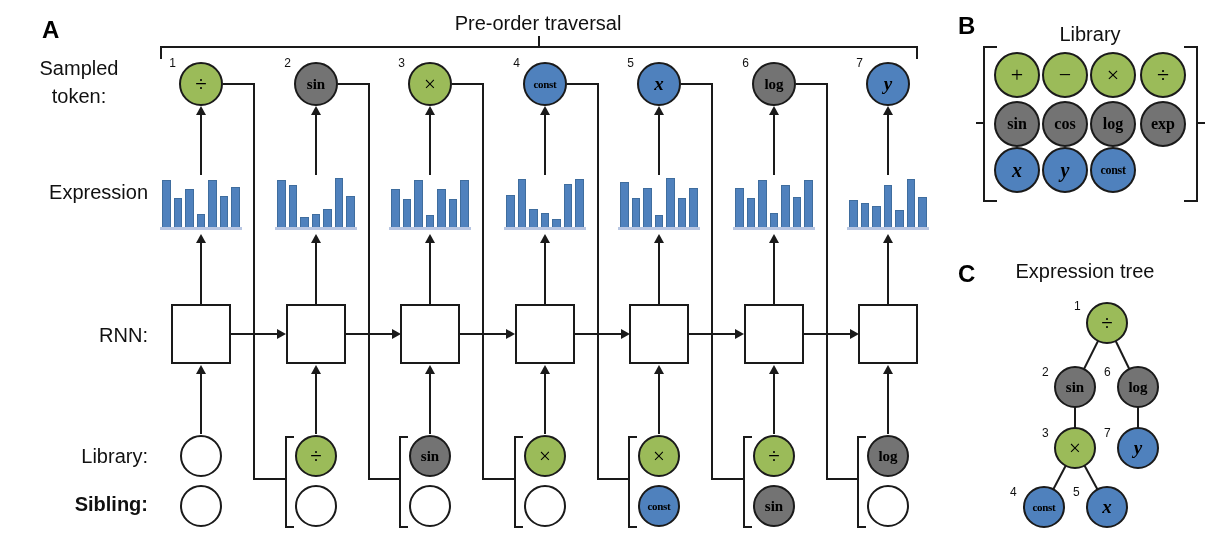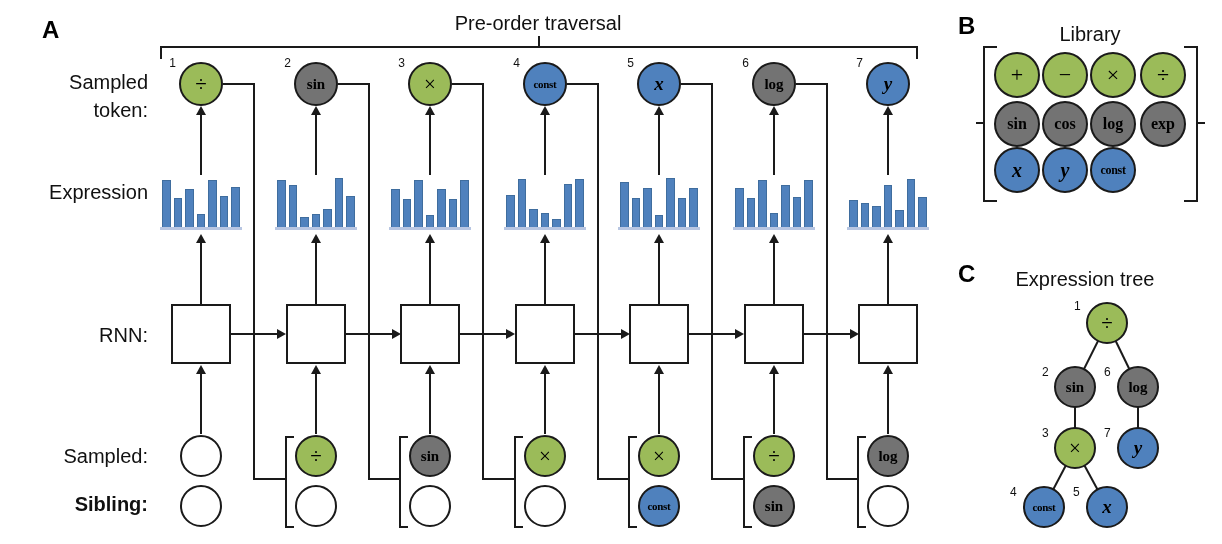--- a/index.html
+++ b/index.html
@@ -45,29 +45,29 @@
 <div class="stage">
 
   <div class="panel-letter" style="left:42px;top:16px;">A</div>
 
   <div class="center-label" style="left:160px;top:12px;width:756px;">Pre-order traversal</div>
   <div class="hline" style="left:160px;top:46px;width:758px;"></div>
   <div class="vline" style="left:160px;top:46px;height:13px;"></div>
   <div class="vline" style="left:916px;top:46px;height:13px;"></div>
   <div class="vline" style="left:538px;top:36px;height:12px;"></div>
 
-  <div class="row-label" style="top:68px;">
+  <div class="row-label" style="top:54px;text-align:center;">
     <div>Sampled</div>
     <div>token:</div>
   </div>
   <div class="row-label" style="top:178px;">
     <div>Expression</div>
   </div>
   <div class="row-label" style="top:321px;">RNN:</div>
-  <div class="row-label" style="top:442px;">Sampled:</div>
+  <div class="row-label" style="top:442px;">Library:</div>
   <div class="row-label" style="top:490px;font-weight:bold;">Sibling:</div>
 
   <div class="col" style="left:144px;">
     <div class="tok-num">1</div>
     <div class="circle tok c-green k-op">÷</div>
     <div class="hline" style="left:79px;top:83px;width:31px;"></div>
     <div class="vline" style="left:109px;top:83px;height:397px;"></div>
     <div class="hline" style="left:109px;top:478px;width:32px;"></div>
     <div class="ah-up" style="left:52px;top:106px;"></div>
     <div class="vline" style="left:56px;top:114px;height:61px;"></div>
@@ -282,21 +282,21 @@
     <div class="circle lib-circle c-red k-fn" style="left:92px;top:101px;">cos</div>
     <div class="circle lib-circle c-red k-fn" style="left:140px;top:101px;">log</div>
     <div class="circle lib-circle c-red k-fn" style="left:190px;top:101px;">exp</div>
     <div class="circle lib-circle c-blue k-var" style="left:44px;top:147px;">x</div>
     <div class="circle lib-circle c-blue k-var" style="left:92px;top:147px;">y</div>
     <div class="circle lib-circle c-blue k-const" style="left:140px;top:147px;">const</div>
   </div>
 
   <div class="abs" style="left:950px;top:255px;width:272px;height:289px;">
     <div class="panel-letter" style="left:8px;top:5px;">C</div>
-    <div class="center-label" style="left:35px;top:5px;width:200px;margin-top:8px;">Expression tree</div>
+    <div class="center-label" style="left:35px;top:5px;width:200px;">Expression tree</div>
     <svg width="272" height="289">
       <line x1="157" y1="68" x2="125" y2="132" stroke="#1a1a1a" stroke-width="2"></line>
       <line x1="157" y1="68" x2="188" y2="132" stroke="#1a1a1a" stroke-width="2"></line>
       <line x1="125" y1="132" x2="125" y2="193" stroke="#1a1a1a" stroke-width="2"></line>
       <line x1="188" y1="132" x2="188" y2="193" stroke="#1a1a1a" stroke-width="2"></line>
       <line x1="125" y1="193" x2="94" y2="252" stroke="#1a1a1a" stroke-width="2"></line>
       <line x1="125" y1="193" x2="157" y2="252" stroke="#1a1a1a" stroke-width="2"></line>
     </svg>
     <div class="tree-num" style="left:124px;top:44px;">1</div>
     <div class="tree-num" style="left:92px;top:110px;">2</div>

